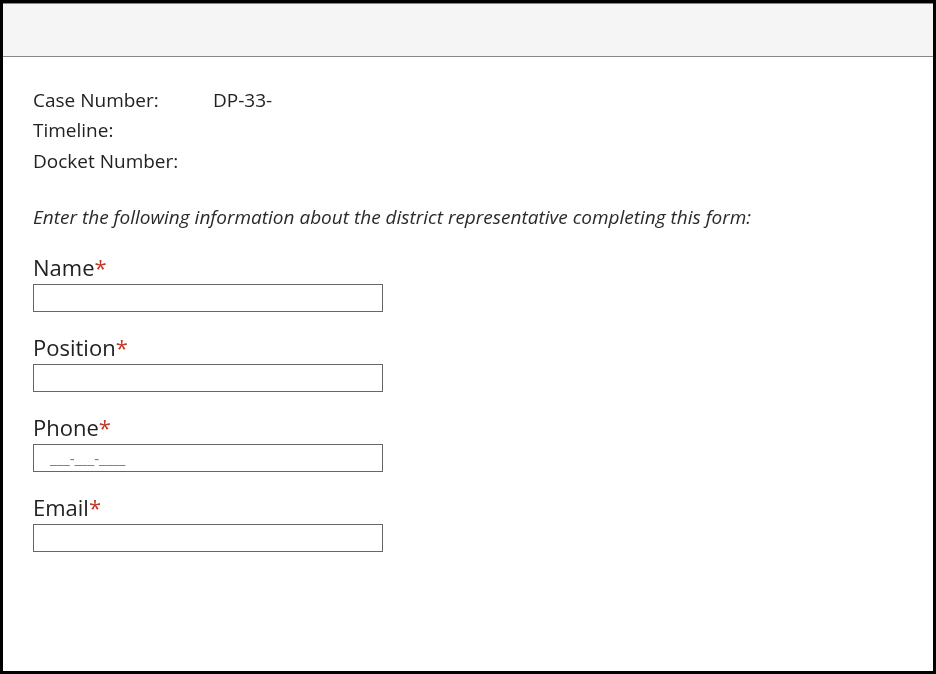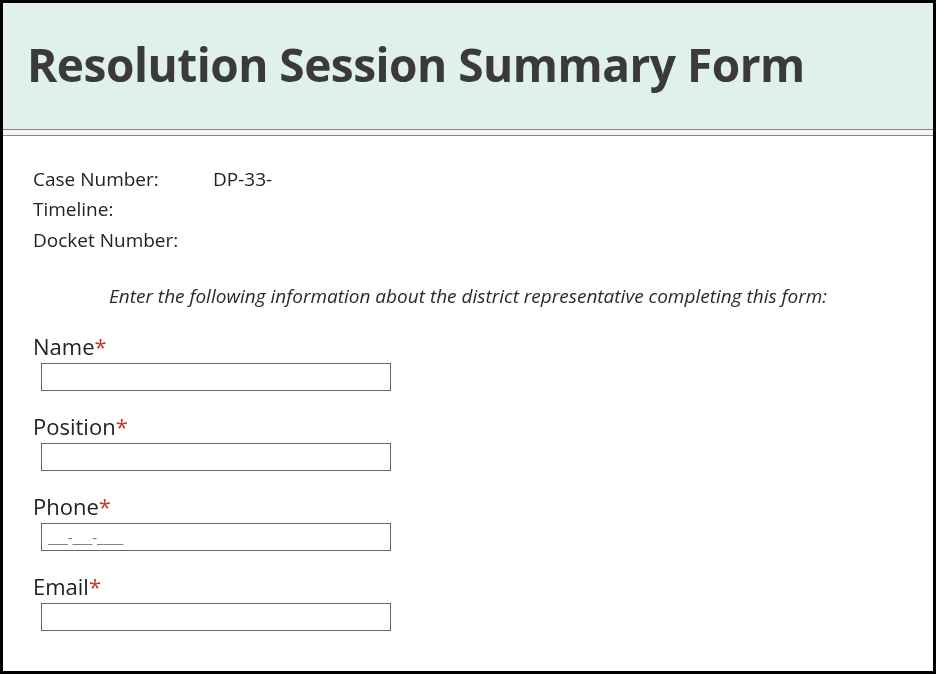--- a/index.html
+++ b/index.html
@@ -55,55 +55,50 @@
       width: 180px;
     }
     .info-value {
       color: #222;
     }
     .instruction {
       font-style: italic;
       font-size: 19px;
       color: #2a2a2a;
       margin-bottom: 22px;
-      text-align: center;
     }
     .field {
       margin-bottom: 20px;
     }
     .field-label {
       font-size: 22px;
       color: #222;
       display: block;
       margin-bottom: 2px;
     }
     .req {
       color: #c0392b;
     }
     .field input {
       width: 350px;
       height: 28px;
       border: 1px solid #666;
       font-size: 15px;
-      padding: 2px 6px;
+      padding: 2px 16px;
       font-family: inherit;
-      margin-left: 8px;
     }
     .phone-placeholder {
       color: #555;
       font-size: 13px;
     }
   </style>
 </head>
 <body>
 
 <div class="outer">
-  <div class="header">
-    <h1>Resolution Session Summary Form</h1>
-  </div>
 
   <div class="subbar"></div>
 
   <div class="content">
     <div class="info-block">
       <div class="info-row">
         <span class="info-label">Case Number:</span>
         <span class="info-value">DP-33-</span>
       </div>
       <div class="info-row">

